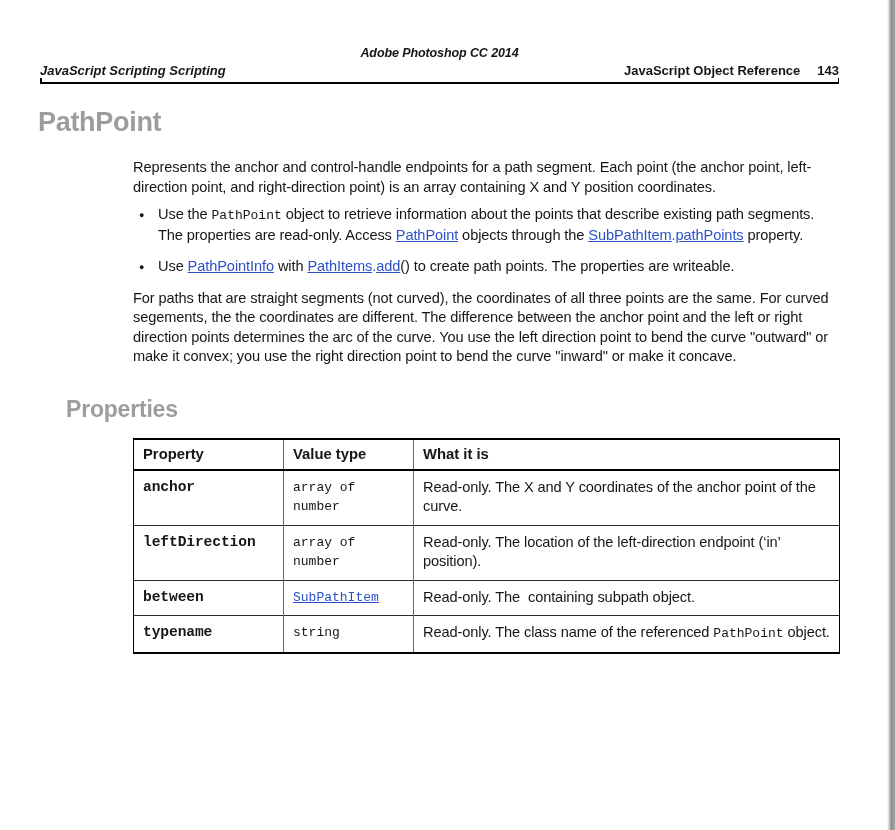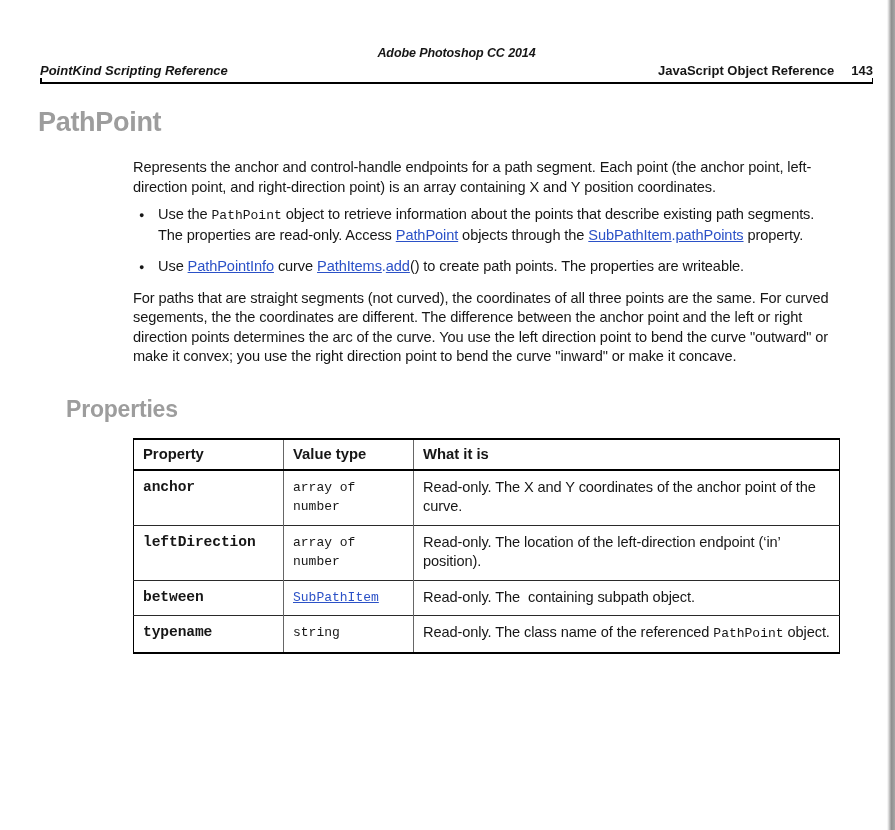--- a/index.html
+++ b/index.html
@@ -11,21 +11,21 @@
     color:#161616;
     overflow:hidden;
   }
   
   .page-edge {
     position:absolute; top:0; right:0; width:8px; height:830px;
     background:linear-gradient(90deg,#ffffff 0%,#dcdcdc 20%,#8f8f8f 55%,#a6a6a6 100%);
   }
 
   
-  .running-header { padding:46px 22px 0 40px; }
+  .running-header { padding:46px 56px 0 40px; }
   .hdr-center {
     text-align:center; font-size:12.5px; font-weight:bold; font-style:italic;
     letter-spacing:-0.1px;
   }
   .hdr-row {
     display:flex; justify-content:space-between; align-items:baseline;
     margin-top:3px; font-size:13px;
   }
   .hdr-left { font-weight:bold; font-style:italic; }
   .hdr-right { font-weight:bold; }
@@ -87,34 +87,34 @@
   td.col-prop { font-family:Liberation Mono, monospace; font-size:13.5px; font-weight:bold; letter-spacing:0; }
   td.col-type { font-family:"Liberation Mono", monospace; font-size:13px; letter-spacing:0; }
   td.col-type .code, td.col-prop .code { font-size:13px; }
 </style>
 </head>
 <body>
 
 <div class="running-header">
   <div class="hdr-center">Adobe Photoshop CC 2014</div>
   <div class="hdr-row">
-    <span class="hdr-left">PointKind Scripting Reference</span>
+    <span class="hdr-left">JavaScript Scripting Scripting</span>
     <span class="hdr-right"><span>JavaScript Object Reference</span><span class="hdr-pagenum">143</span></span>
   </div>
   <div class="hdr-rule"></div>
 </div>
 
 <h1 class="obj-title">PathPoint</h1>
 
 <div class="content">
   <p class="intro">Represents the anchor and control-handle endpoints for a path segment. Each point (the anchor point, left-direction point, and right-direction point) is an array containing X and Y position coordinates.</p>
 
   <ul class="bullet-list">
     <li><span><span class="">Use the </span><span class="code">PathPoint</span><span class=""> object to retrieve information about the points that describe existing path segments. The properties are read-only. Access </span><a href="#" class="link">PathPoint</a><span class=""> objects through the </span><a href="#" class="link">SubPathItem</a><span class=" blue">.</span><a href="#" class="link">pathPoints</a><span class=""> property.</span></span></li>
-    <li><span><span class="">Use </span><a href="#" class="link">PathPointInfo</a><span class=""> curve </span><a href="#" class="link">PathItems</a><span class=" blue">.</span><a href="#" class="link">add</a><span class="">() to create path points. The properties are writeable.</span></span></li>
+    <li><span><span class="">Use </span><a href="#" class="link">PathPointInfo</a><span class=""> with </span><a href="#" class="link">PathItems</a><span class=" blue">.</span><a href="#" class="link">add</a><span class="">() to create path points. The properties are writeable.</span></span></li>
   </ul>
 
   <p class="body-para">For paths that are straight segments (not curved), the coordinates of all three points are the same. For curved segements, the the coordinates are different. The difference between the anchor point and the left or right direction points determines the arc of the curve. You use the left direction point to bend the curve "outward" or make it convex; you use the right direction point to bend the curve "inward" or make it concave.</p>
 </div>
 
 <h2 class="section-title">Properties</h2>
 
 <table class="props">
   <colgroup>
       <col class="c1">

